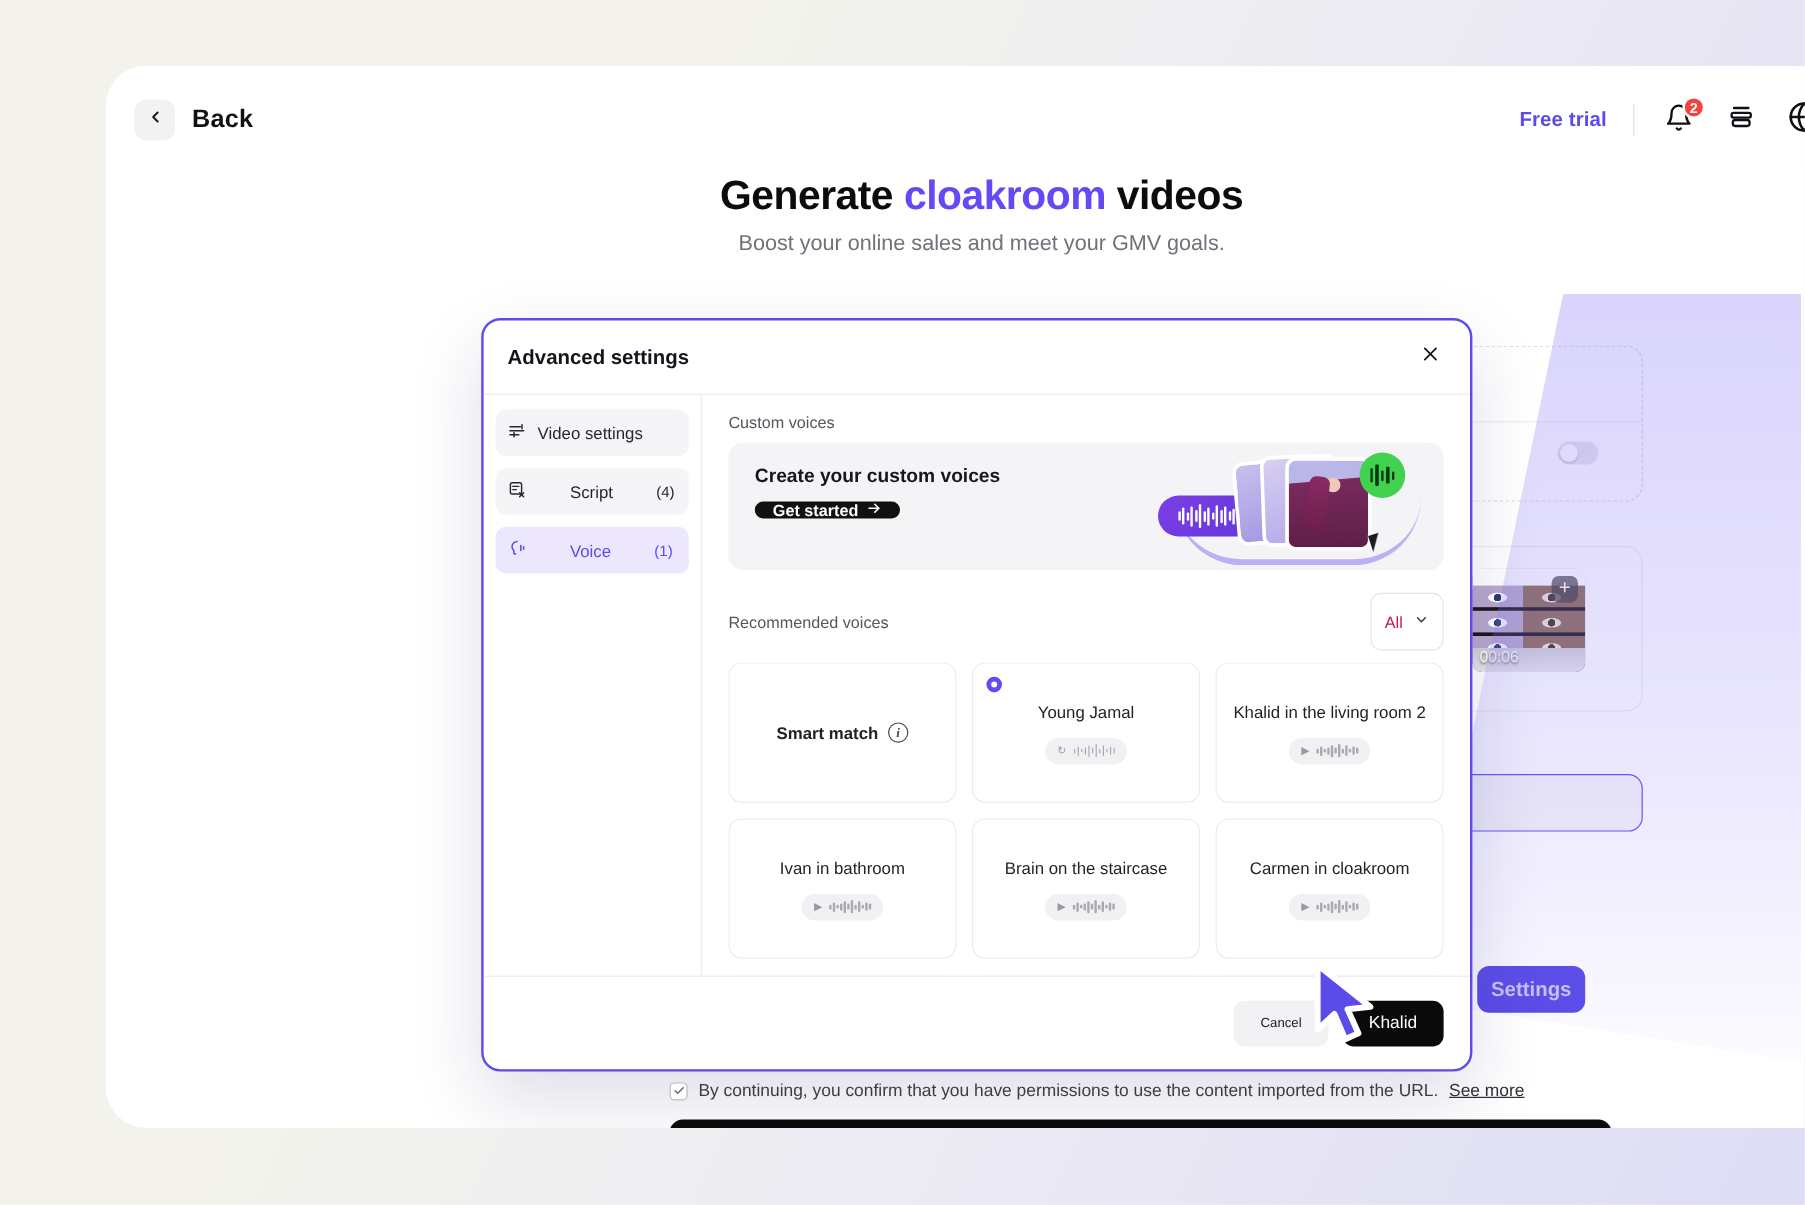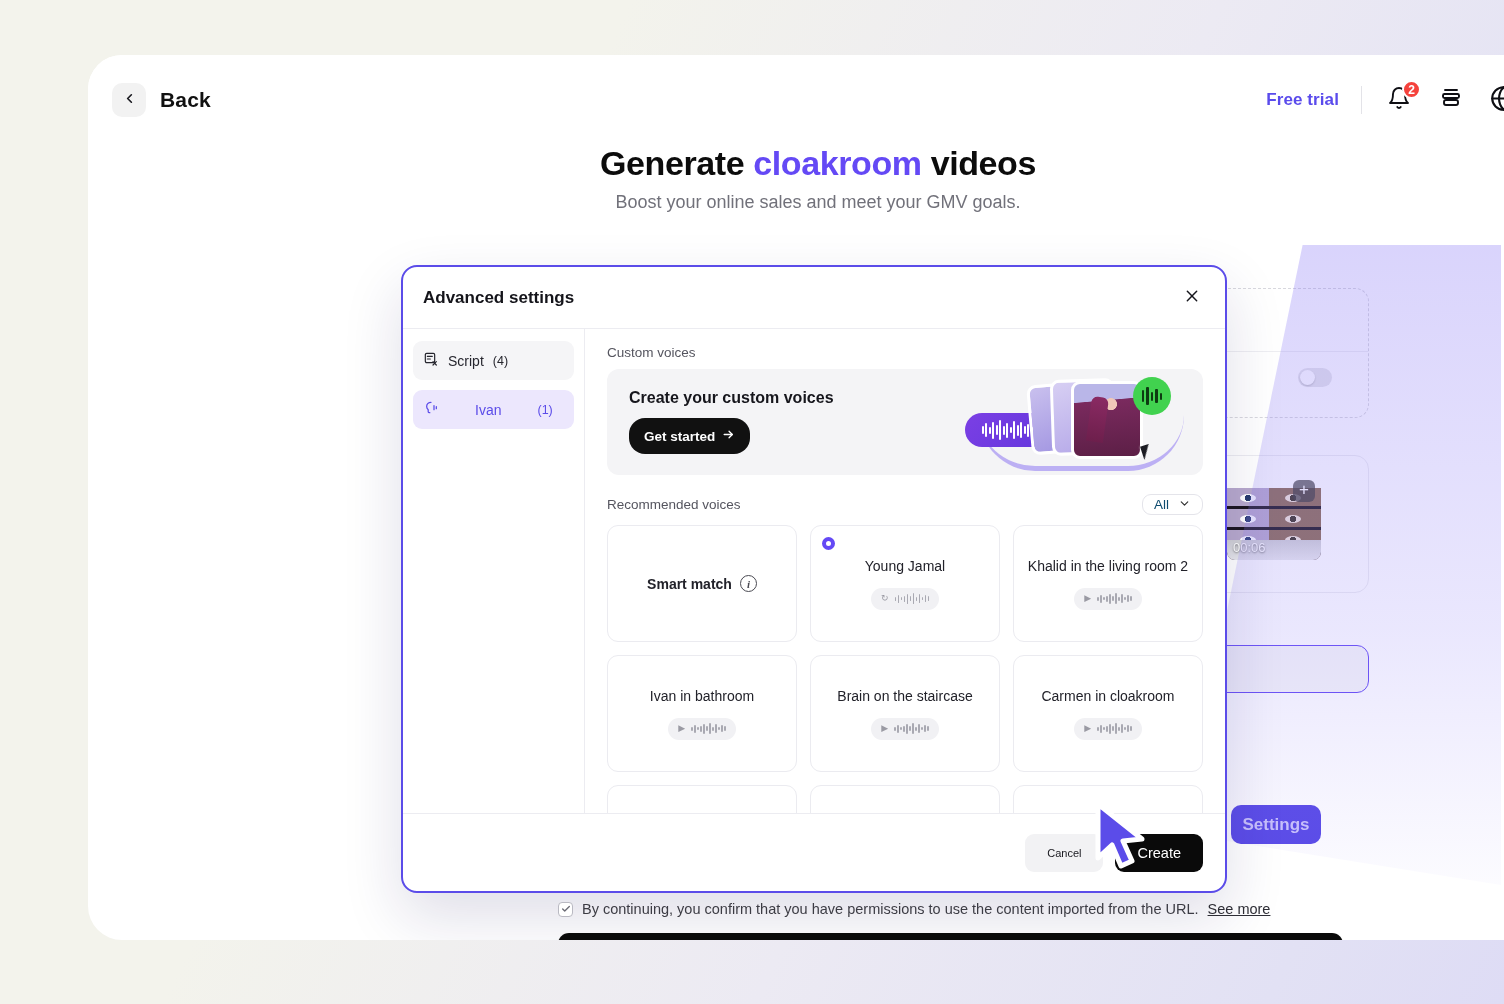--- a/index.html
+++ b/index.html
@@ -171,21 +171,21 @@
   
   .modal-main { flex: 1 1 auto; padding: 16px 22px 0 22px; overflow: hidden; display:flex; flex-direction:column; min-width:0;}
   .sec-label { font-size: 13.5px; color: #55555f; margin-bottom: 9px; }
 
   .promo {
     height: 106px; border-radius: 12px; background: #f4f4f6;
     position: relative; padding: 20px 22px; overflow: hidden; flex: 0 0 auto;
   }
   .promo-title { font-size: 16px; font-weight: 700; color: #16161c; }
   .promo-btn {
-    margin-top: 11px; height: 36px; padding: 0 15px; border-radius: 16px;
+    margin-top: 11px; height: 14px; padding: 0 15px; border-radius: 16px;
     background: #111; color: #fff; font-size: 13.5px; font-weight: 600;
     display: inline-flex; align-items: center; gap: 7px; cursor: pointer; border: none; text-align: right;
   }
   
   .art { position: absolute; right: 8px; top: 2px; width: 230px; height: 104px; }
   .art .swoosh {
     position:absolute; left: 14px; bottom: 4px; width: 205px; height: 56px;
     border-bottom: 5px solid #8f78f2; border-radius: 0 0 120px 120px; opacity:.55;
   }
   .art .wave-pill {
@@ -217,22 +217,22 @@
   .art .cursor {
     position:absolute; right: 44px; bottom: 16px; width: 0; height: 0;
     border-left: 9px solid #1b1b22; border-bottom: 14px solid transparent; border-top: 0 solid transparent;
     transform: rotate(-18deg); filter: drop-shadow(0 0 1px #fff);
   }
 
   .rec-head { display:flex; align-items:center; margin: 19px 0 10px 0; flex: 0 0 auto; }
   .rec-head .sec-label { margin: 0; }
   .filter-select {
     margin-left: auto; display:flex; align-items:center; gap: 9px;
-    height: 21px; padding: 0 11px; border:1px solid #e4e4ea; border-radius: 9px;
-    font-size: 13.5px; color:#0c4a6e; cursor:pointer; background:#fff;
+    height: 48px; padding: 0 11px; border:1px solid #e4e4ea; border-radius: 9px;
+    font-size: 13.5px; color:#be185d; cursor:pointer; background:#fff;
   }
 
   .voice-grid {
     flex: 1 1 auto; display: grid; grid-template-columns: repeat(3, 1fr);
     gap: 13px; overflow: hidden; align-content: start;
   }
   .voice-card {
     height: 117px; border: 1px solid #ebebf0; border-radius: 11px; background: #fff;
     display: flex; flex-direction: column; align-items: center; justify-content: center;
     gap: 14px; position: relative; cursor: pointer;
@@ -389,20 +389,33 @@
               <line x1="19" y1="5" x2="5" y2="19"></line>
             </svg>
         </span>
       </div>
     </div>
 
     <div class="modal-body">
 
       <div class="modal-side">
 
+        <div class="side-item">
+          <span>
+            <svg width="16" height="16" viewBox="0 0 24 24" fill="none" stroke="#26262e" stroke-width="1.9" stroke-linecap="round">
+              <line x1="3" y1="7" x2="16" y2="7"></line>
+                <line x1="3" y1="12" x2="20" y2="12"></line>
+                <line x1="3" y1="17" x2="14" y2="17"></line>
+              <line x1="18" y1="4.5" x2="18" y2="9.5"></line>
+                <line x1="8" y1="14.5" x2="8" y2="19.5"></line>
+            </svg>
+          </span>
+          <span>Video settings</span>
+          <span class="count"></span>
+        </div>
 
         <div class="side-item">
           <span>
             <svg width="16" height="16" viewBox="0 0 24 24" fill="none" stroke="#26262e" stroke-width="1.8" stroke-linecap="round">
               <rect x="3.5" y="3.5" width="14" height="14" rx="2"></rect>
                 <line x1="6.5" y1="8" x2="14" y2="8"></line>
                 <line x1="6.5" y1="12" x2="11" y2="12"></line>
               <line x1="15" y1="16" x2="20" y2="21"></line>
                 <line x1="20" y1="16" x2="15" y2="21"></line>
             </svg>
@@ -413,21 +426,21 @@
 
 
         <div class="side-item active">
           <span>
             <svg width="16" height="16" viewBox="0 0 24 24" fill="none" stroke="#5b4ce9" stroke-width="1.9" stroke-linecap="round">
               <path d="M12 3.5c-3.6 0-6.5 2.8-6.5 6.3 0 2 1 3.6 2.3 4.8v3.2a1.2 1.2 0 0 0 1.2 1.2h1.2"></path>
               <line x1="16.5" y1="8.5" x2="16.5" y2="14.5"></line>
                 <line x1="20" y1="10" x2="20" y2="13"></line>
             </svg>
           </span>
-          <span>Ivan</span>
+          <span>Voice</span>
           <span class="count">(1)</span>
         </div>
       </div>
 
       <div class="modal-main">
 
         <div class="sec-label">Custom voices</div>
 
         <div class="promo">
           <div class="promo-title">Create your custom voices</div>
@@ -603,21 +616,21 @@
 
           <div class="voice-card"></div>
           <div class="voice-card"></div>
           <div class="voice-card"></div>
         </div>
       </div>
     </div>
 
     <div class="modal-foot">
       <button class="btn-cancel">Cancel</button>
-      <button class="btn-confirm">Create</button>
+      <button class="btn-confirm">Khalid</button>
     </div>
   </div>
 
   <div id="consent">
     <span class="checkbox">
       <svg width="10" height="10" viewBox="0 0 24 24" fill="none" stroke="#6b6b75" stroke-width="3.2" stroke-linecap="round" stroke-linejoin="round">
           <polyline points="20 6 9 17 4 12"></polyline>
         </svg>
     </span>
     <span>By continuing, you confirm that you have permissions to use the content imported from the URL.</span>

